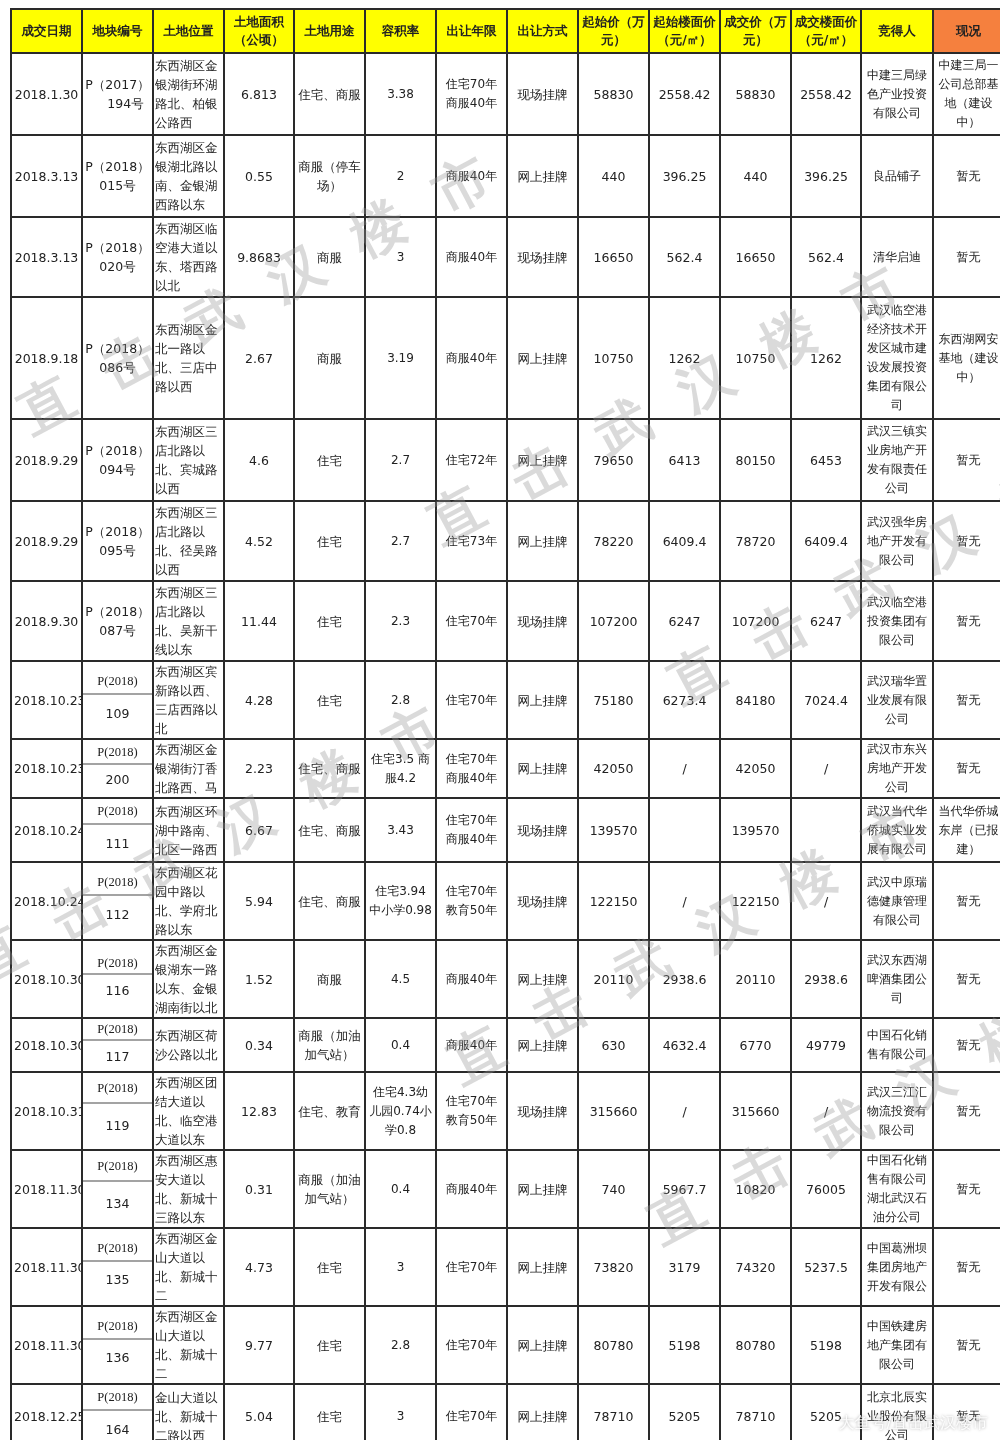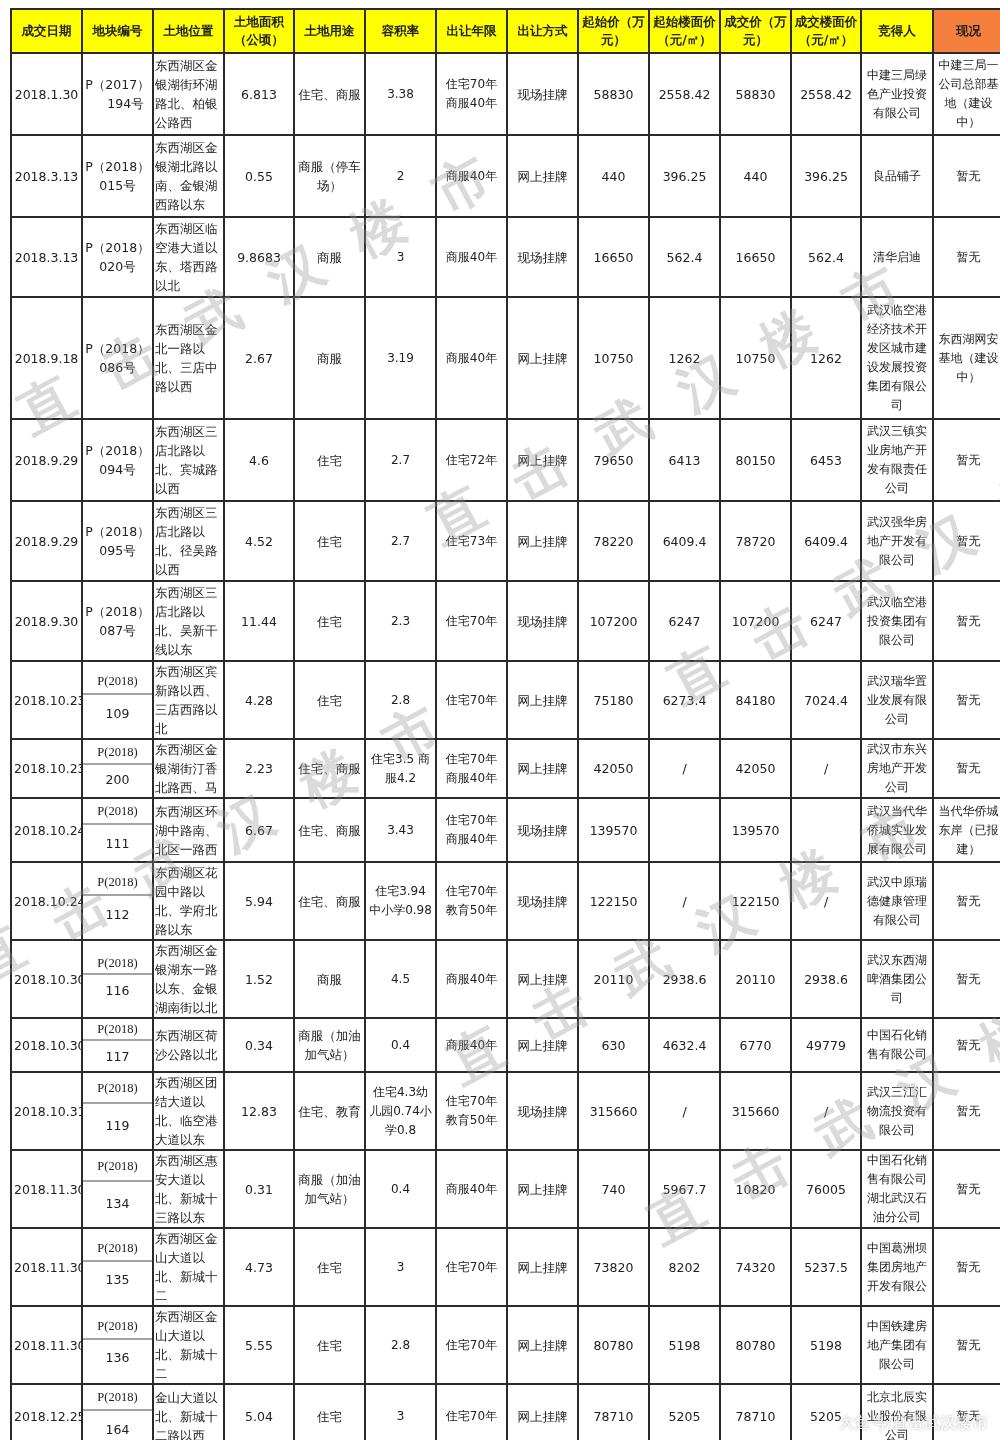--- a/index.html
+++ b/index.html
@@ -348,34 +348,34 @@
             <div class="a" style="height: 23px;">P(2018)</div>
             <div style="height: 35px;">135</div>
           </td>
           <td class="loc">东西湖区金山大道以北、新城十二</td>
           <td>4.73</td>
           <td>住宅</td>
           <td class="small">3</td>
           <td class="small">住宅70年</td>
           <td>网上挂牌</td>
           <td>73820</td>
-          <td>8202</td>
+          <td>3179</td>
           <td>74320</td>
           <td>5237.5</td>
           <td class="small">中国葛洲坝集团房地产开发有限公</td>
           <td class="small">暂无</td>
         </tr>
         <tr style="height: 60px;">
           <td>2018.11.30</td>
           <td class="pno">
             <div class="a" style="height: 23px;">P(2018)</div>
             <div style="height: 35px;">136</div>
           </td>
           <td class="loc">东西湖区金山大道以北、新城十二</td>
-          <td>5.55</td>
+          <td>9.77</td>
           <td>住宅</td>
           <td class="small">2.8</td>
           <td class="small">住宅70年</td>
           <td>网上挂牌</td>
           <td>80780</td>
           <td>5198</td>
           <td>80780</td>
           <td>5198</td>
           <td class="small">中国铁建房地产集团有限公司</td>
           <td class="small">暂无</td>

